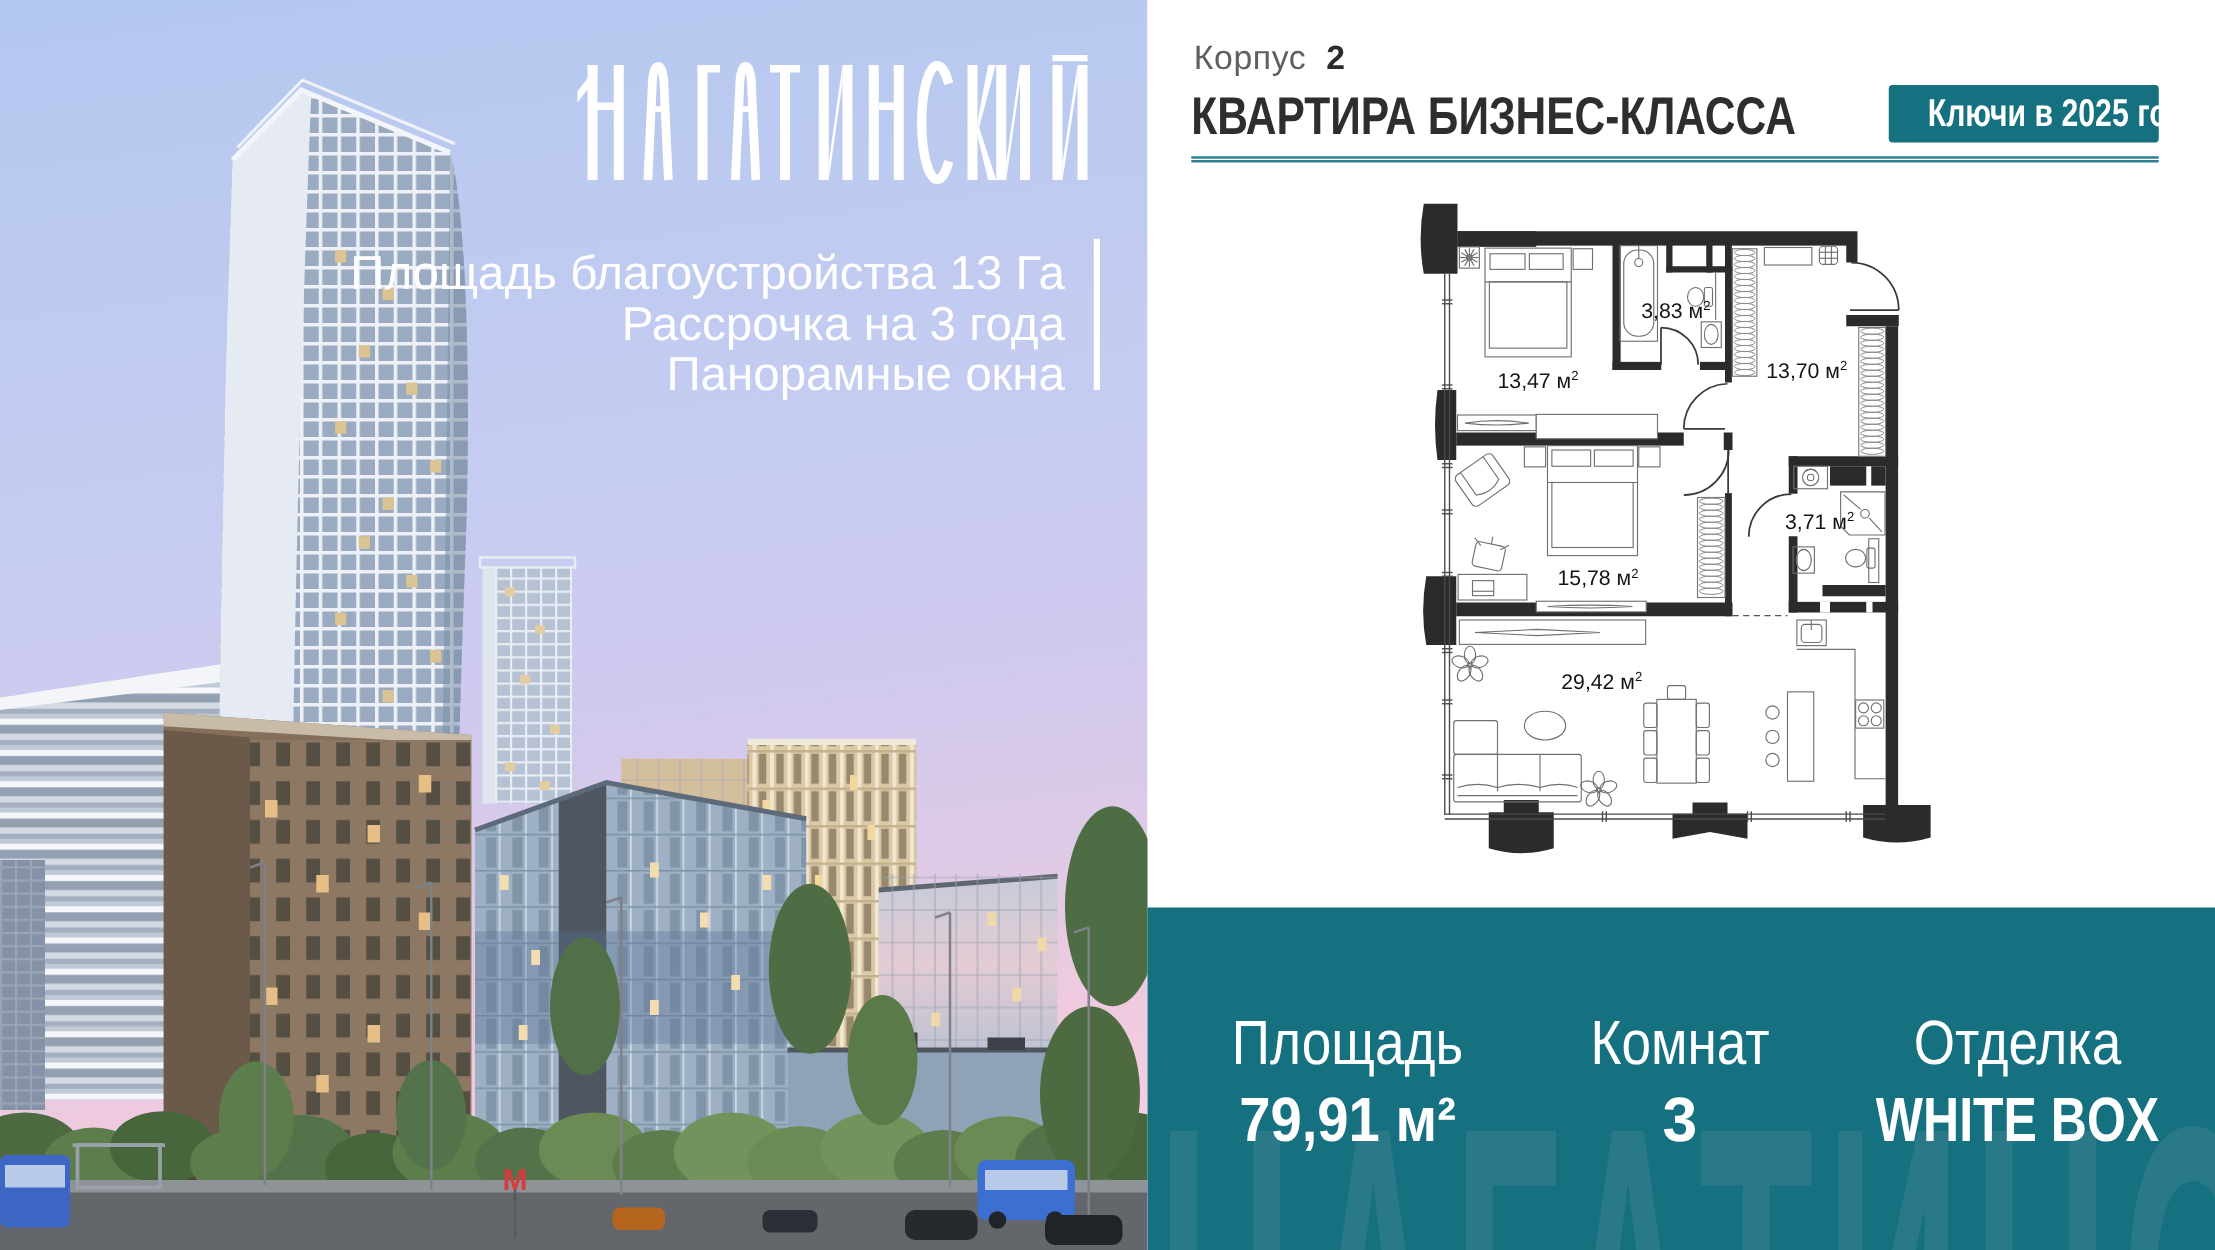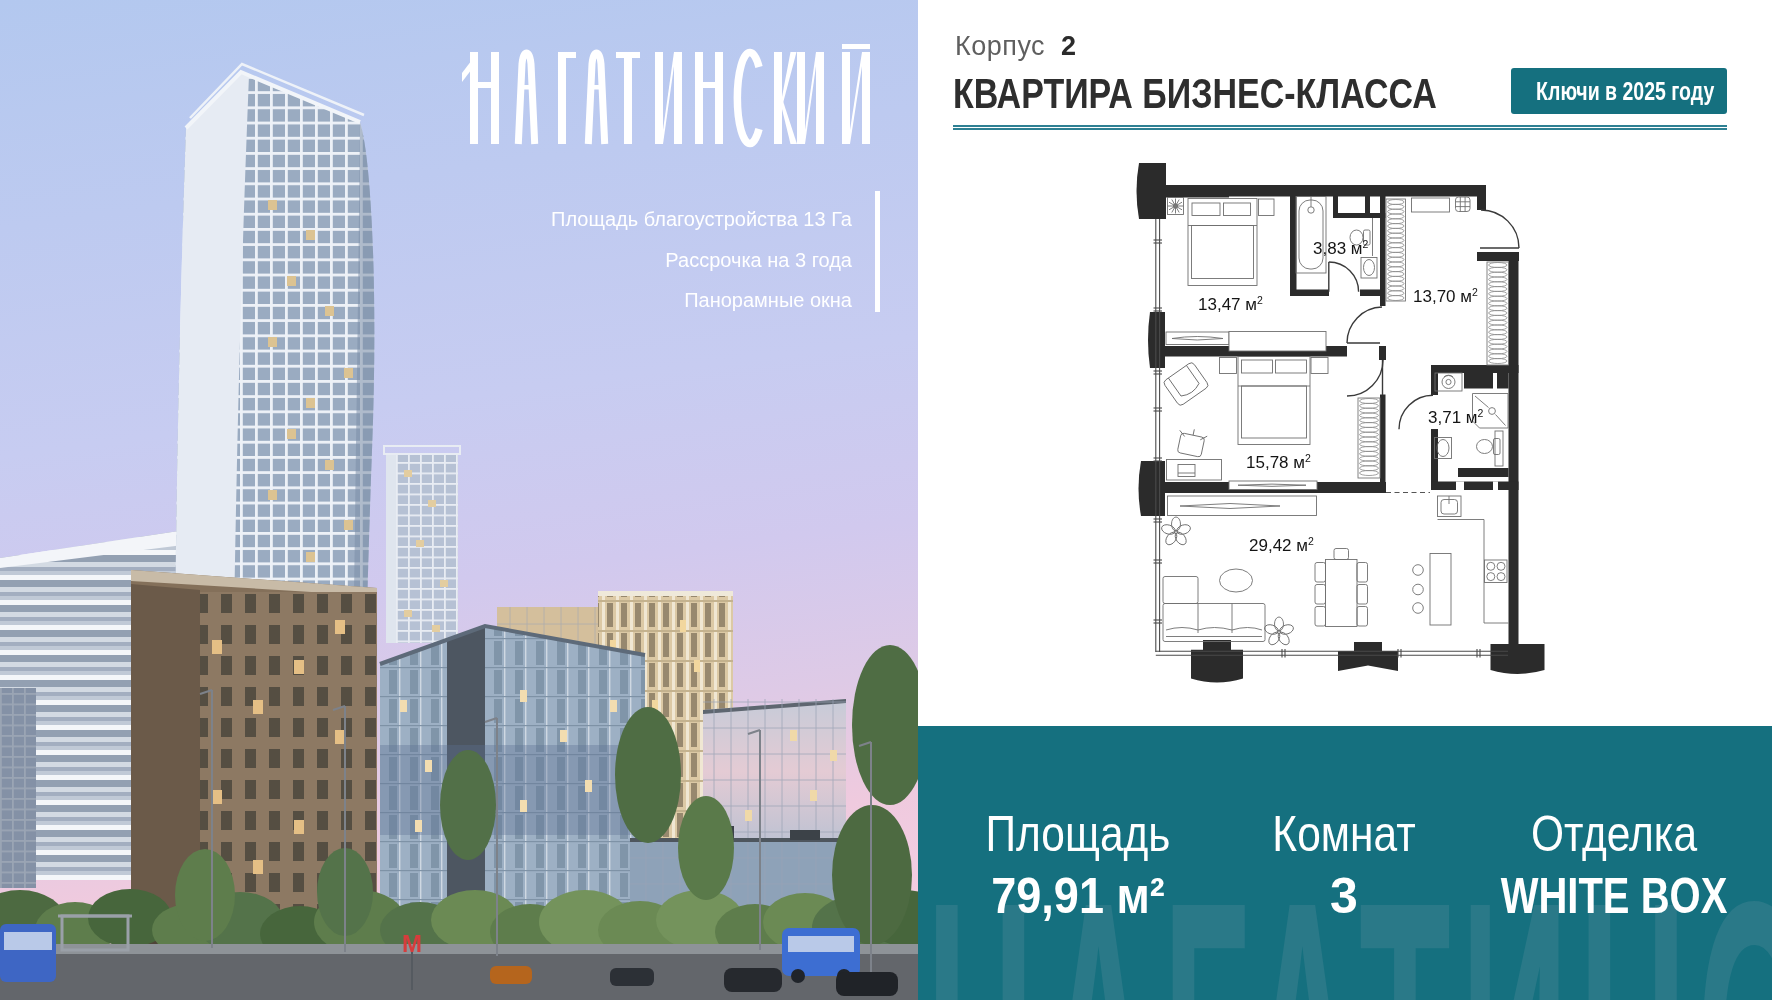--- a/index.html
+++ b/index.html
@@ -273,30 +273,30 @@
 <rect x="724" y="968" width="58" height="24" rx="8" fill="#26292e"></rect>
 <rect x="836" y="972" width="62" height="24" rx="8" fill="#202328"></rect>
 <rect x="490" y="966" width="42" height="18" rx="6" fill="#b5651d"></rect>
 <rect x="610" y="968" width="44" height="18" rx="6" fill="#2c3036"></rect>
 
 <use href="#logoletters" fill="#ffffff" color="#ffffff"></use>
 
 <rect x="875" y="191" width="5" height="121" fill="#ffffff"></rect>
 </svg>
 
-<div class="abs" style="right:920px;top:199px;text-align:right;color:#ffffff;font-size:20px;line-height:40.5px;font-weight:400;">Площадь благоустройства 13 Га<br>Рассрочка на 3 года<br>Панорамные окна</div>
+<div class="abs" style="right:920px;top:199px;text-align:right;color:#ffffff;font-size:38px;line-height:40.5px;font-weight:400;">Площадь благоустройства 13 Га<br>Рассрочка на 3 года<br>Панорамные окна</div>
 
 <div class="abs" style="left:955px;top:31px;font-size:27px;letter-spacing:0.5px;color:#5f5f5f;">Корпус&nbsp; <span style="color:#2b2b2b;font-weight:bold;">2</span></div>
 
 <div class="abs" style="left:953px;top:70px;font-size:42.5px;font-weight:bold;color:#2e2e2e;transform:scaleX(0.8);transform-origin:0 0;white-space:nowrap;">КВАРТИРА БИЗНЕС-КЛАССА</div>
 
 <div class="abs" style="left:953px;top:125px;width:774px;height:1.6px;background:#2e8093;"></div>
 <div class="abs" style="left:953px;top:128.4px;width:774px;height:1.6px;background:#2e8093;"></div>
 
-<div class="abs" style="left:1511px;top:68px;width:216px;height:46px;background:#15707f;border-radius:3px;color:#fff;font-size:25px;font-weight:bold;text-align:center;line-height:46px;"><span style="display:inline-block;transform:scaleX(0.78);transform-origin:center;white-space:nowrap;">Ключи в 2025 году</span></div>
+<div class="abs" style="left:1511px;top:68px;width:216px;height:46px;background:#15707f;border-radius:3px;color:#fff;font-size:31px;font-weight:bold;text-align:center;line-height:46px;"><span style="display:inline-block;transform:scaleX(0.78);transform-origin:center;white-space:nowrap;">Ключи в 2025 году</span></div>
 
 <svg class="abs" style="left:0;top:0" width="1772" height="1000" viewBox="0 0 1772 1000">
 <g fill="#2b2b2b" stroke="none">
 
 <path d="M1166,163 L1139,163 Q1134,191 1139,219 L1166,219 Z"></path>
 
 <rect x="1166" y="185" width="320" height="11.5"></rect>
 <rect x="1166" y="185" width="63" height="12.5"></rect>
 
 <rect x="1477" y="196" width="9" height="14"></rect>

